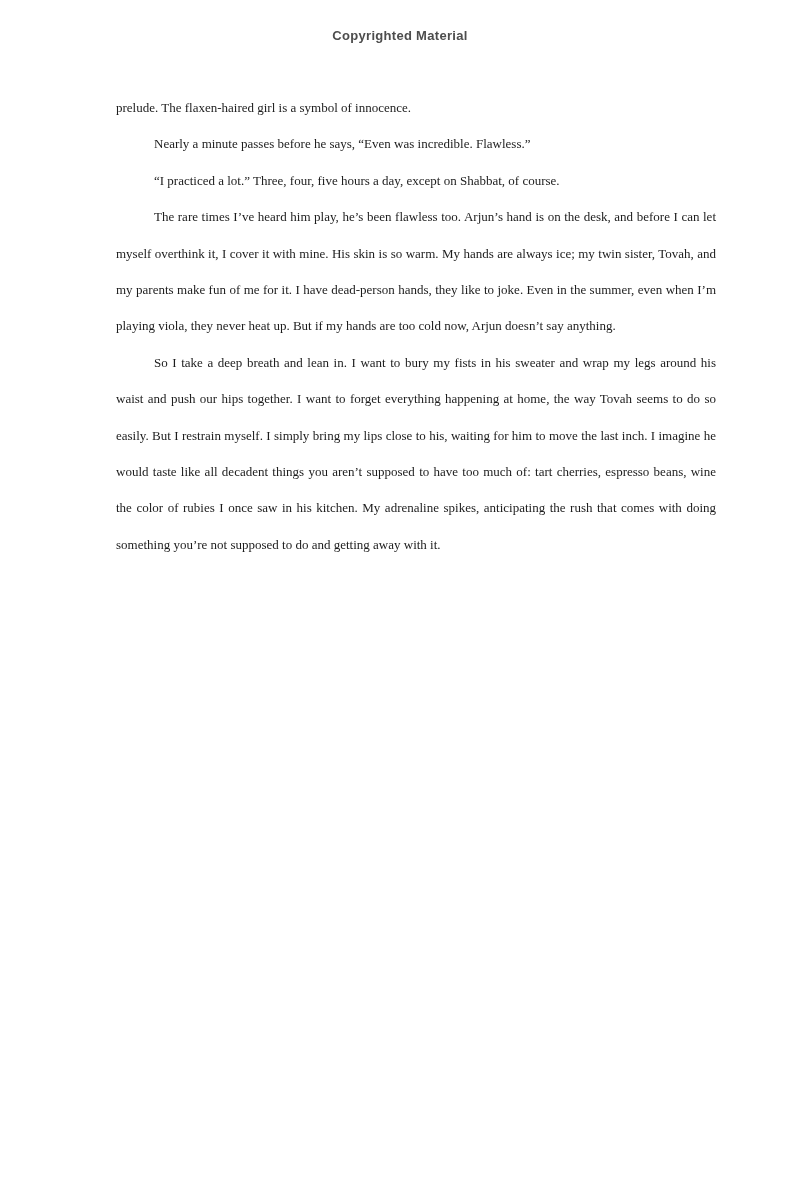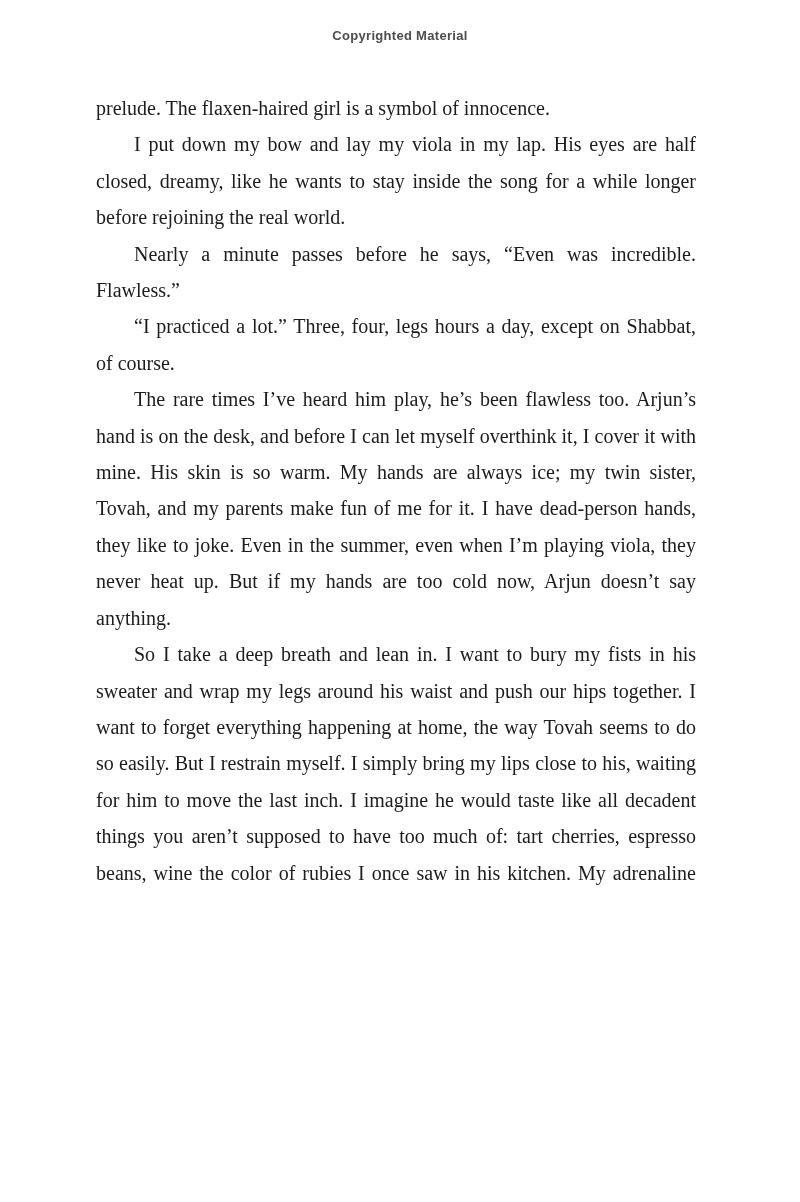--- a/index.html
+++ b/index.html
@@ -23,23 +23,23 @@
     font-size: 13px;
     font-weight: bold;
     letter-spacing: 0.3px;
     color: #4d4d4d;
   }
   .copyright.top { top: 28px; }
   .copyright.bottom { top: 1160px; }
   .body-text {
     position: absolute;
     top: 90px;
-    left: 96px;
+    left: 116px;
     width: 600px;
-    font-size: 20px;
+    font-size: 13px;
     line-height: 36.4px;
     text-align: justify;
   }
   .body-text p {
     text-indent: 38px;
     margin: 0;
   }
   .body-text p.noindent {
     text-indent: 0;
   }
@@ -56,23 +56,22 @@
 </style>
 </head>
 <body>
 
 <div class="page">
 
   <div class="copyright top">Copyrighted Material</div>
 
   <div class="body-text">
     <p class="noindent">prelude. The flaxen-haired girl is a symbol of innocence.</p>
-    <p>I put down my bow and lay my viola in my lap. His eyes are half closed, dreamy, like he wants to stay inside the song for a while longer before rejoining the real world.</p>
     <p>Nearly a minute passes before he says, “Even was incredible. Flawless.”</p>
-    <p>“I practiced a lot.” Three, four, legs hours a day, except on Shabbat, of course.</p>
+    <p>“I practiced a lot.” Three, four, five hours a day, except on Shabbat, of course.</p>
     <p>The rare times I’ve heard him play, he’s been flawless too. Arjun’s hand is on the desk, and before I can let myself overthink it, I cover it with mine. His skin is so warm. My hands are always ice; my twin sister, Tovah, and my parents make fun of me for it. I have dead-person hands, they like to joke. Even in the summer, even when I’m playing viola, they never heat up. But if my hands are too cold now, Arjun doesn’t say anything.</p>
     <p>So I take a deep breath and lean in. I want to bury my fists in his sweater and wrap my legs around his waist and push our hips together. I want to forget everything happening at home, the way Tovah seems to do so easily. But I restrain myself. I simply bring my lips close to his, waiting for him to move the last inch. I imagine he would taste like all decadent things you aren’t supposed to have too much of: tart cherries, espresso beans, wine the color of rubies I once saw in his kitchen. My adrenaline spikes, anticipating the rush that comes with doing something you’re not supposed to do and getting away with it.</p>
   </div>
 
   <div class="page-number">9</div>
 
   <div class="copyright bottom">Copyrighted Material</div>
 
 </div>
 

